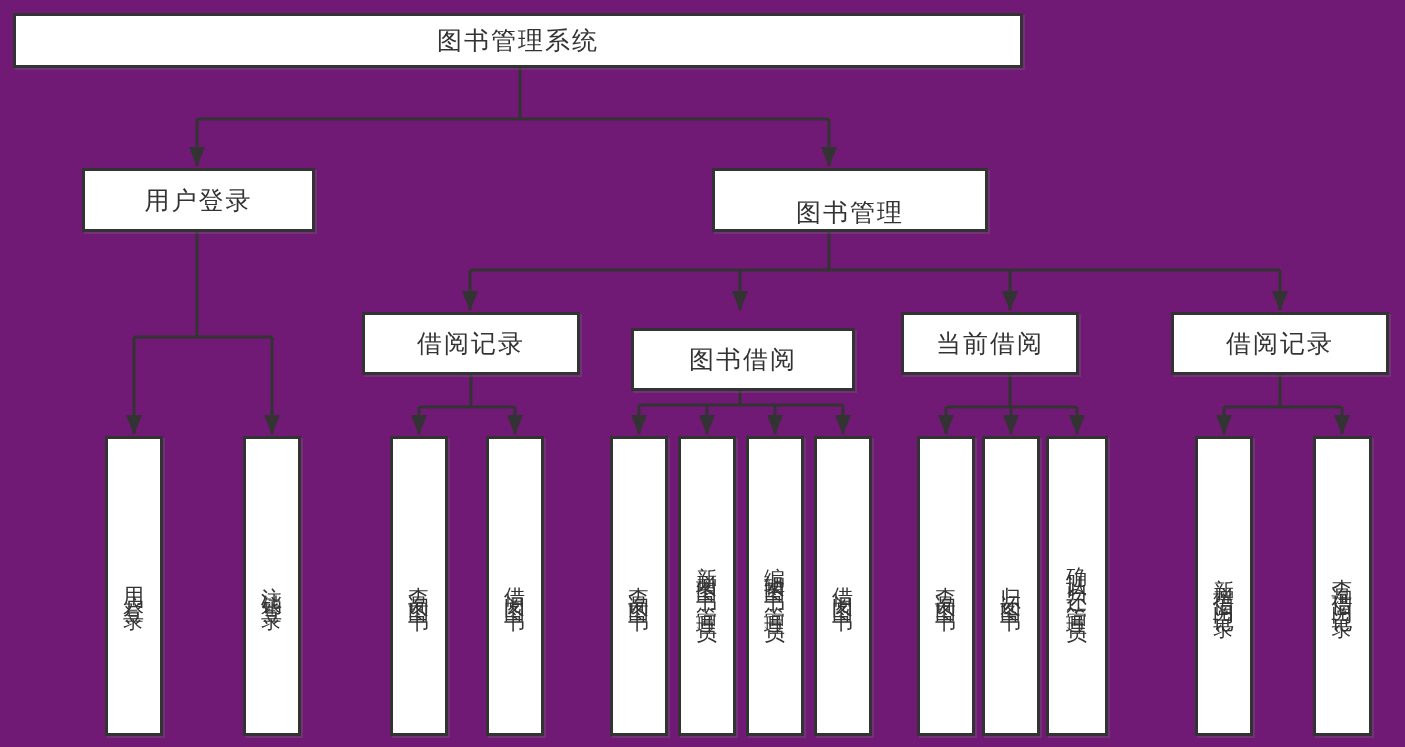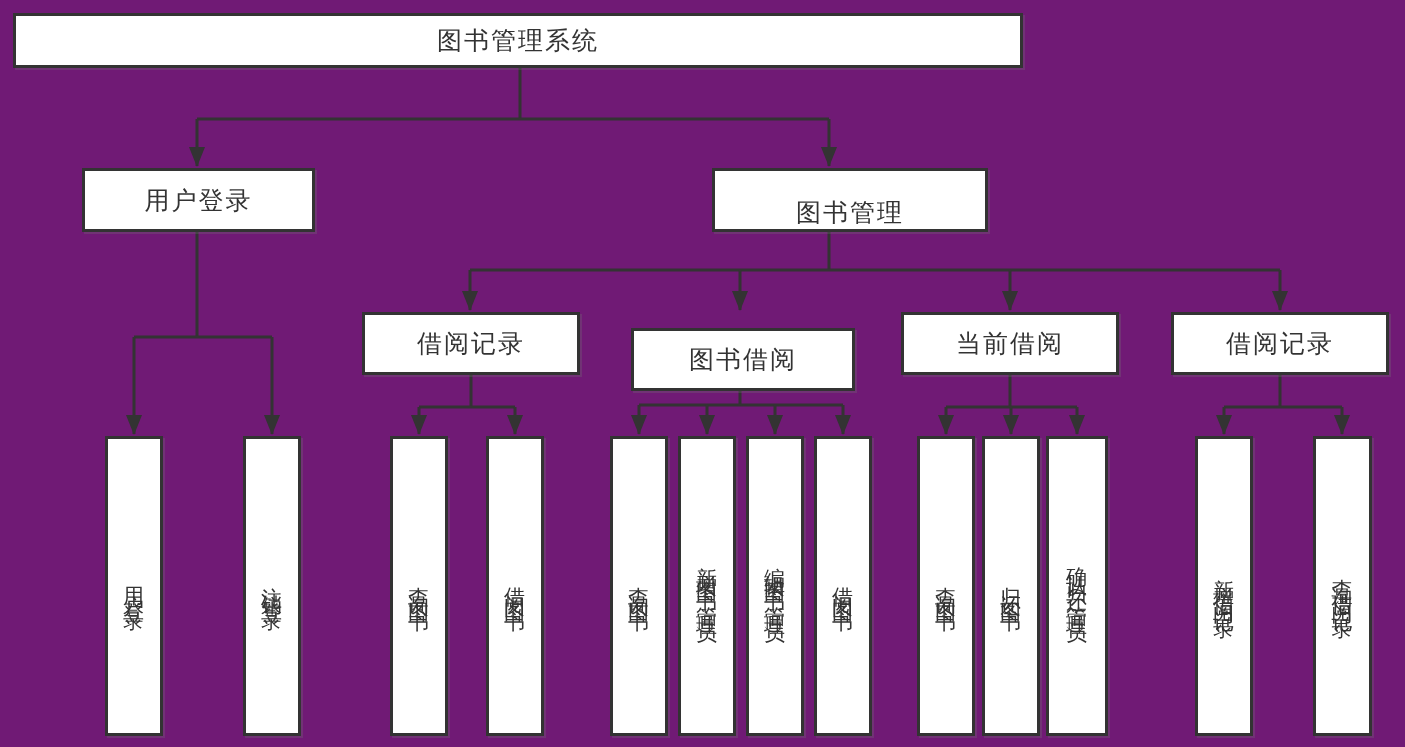--- a/index.html
+++ b/index.html
@@ -47,21 +47,21 @@
     white-space: nowrap;
   }
   
   .n-root            { left: 13px;   top: 13px;  width: 1010px; height: 55px; }
   
   .n-user-login      { left: 82px;   top: 168px; width: 233px;  height: 64px; }
   .n-book-mgmt       { left: 712px;  top: 168px; width: 276px;  height: 64px; align-items: flex-end; }
   
   .n-new-book-rec    { left: 362px;  top: 312px; width: 218px;  height: 63px; }
   .n-book-borrow     { left: 631px;  top: 328px; width: 224px;  height: 63px; }
-  .n-current-borrow  { left: 901px;  top: 312px; width: 218px;  height: 63px; }
+  .n-current-borrow  { left: 901px;  top: 312px; width: 178px;  height: 63px; }
   .n-borrow-record   { left: 1171px; top: 312px; width: 218px;  height: 63px; }
   
   .leaf { top: 436px; height: 300px; width: 58px; }
   .n-leaf-user-login     { left: 105px; }
   .n-leaf-logout         { left: 243px; }
   .n-leaf-query-book-1   { left: 390px; }
   .n-leaf-borrow-book-1  { left: 486px; }
   .n-leaf-query-book-2   { left: 610px; }
   .n-leaf-add-book       { left: 678px; }
   .n-leaf-edit-book      { left: 746px; }

